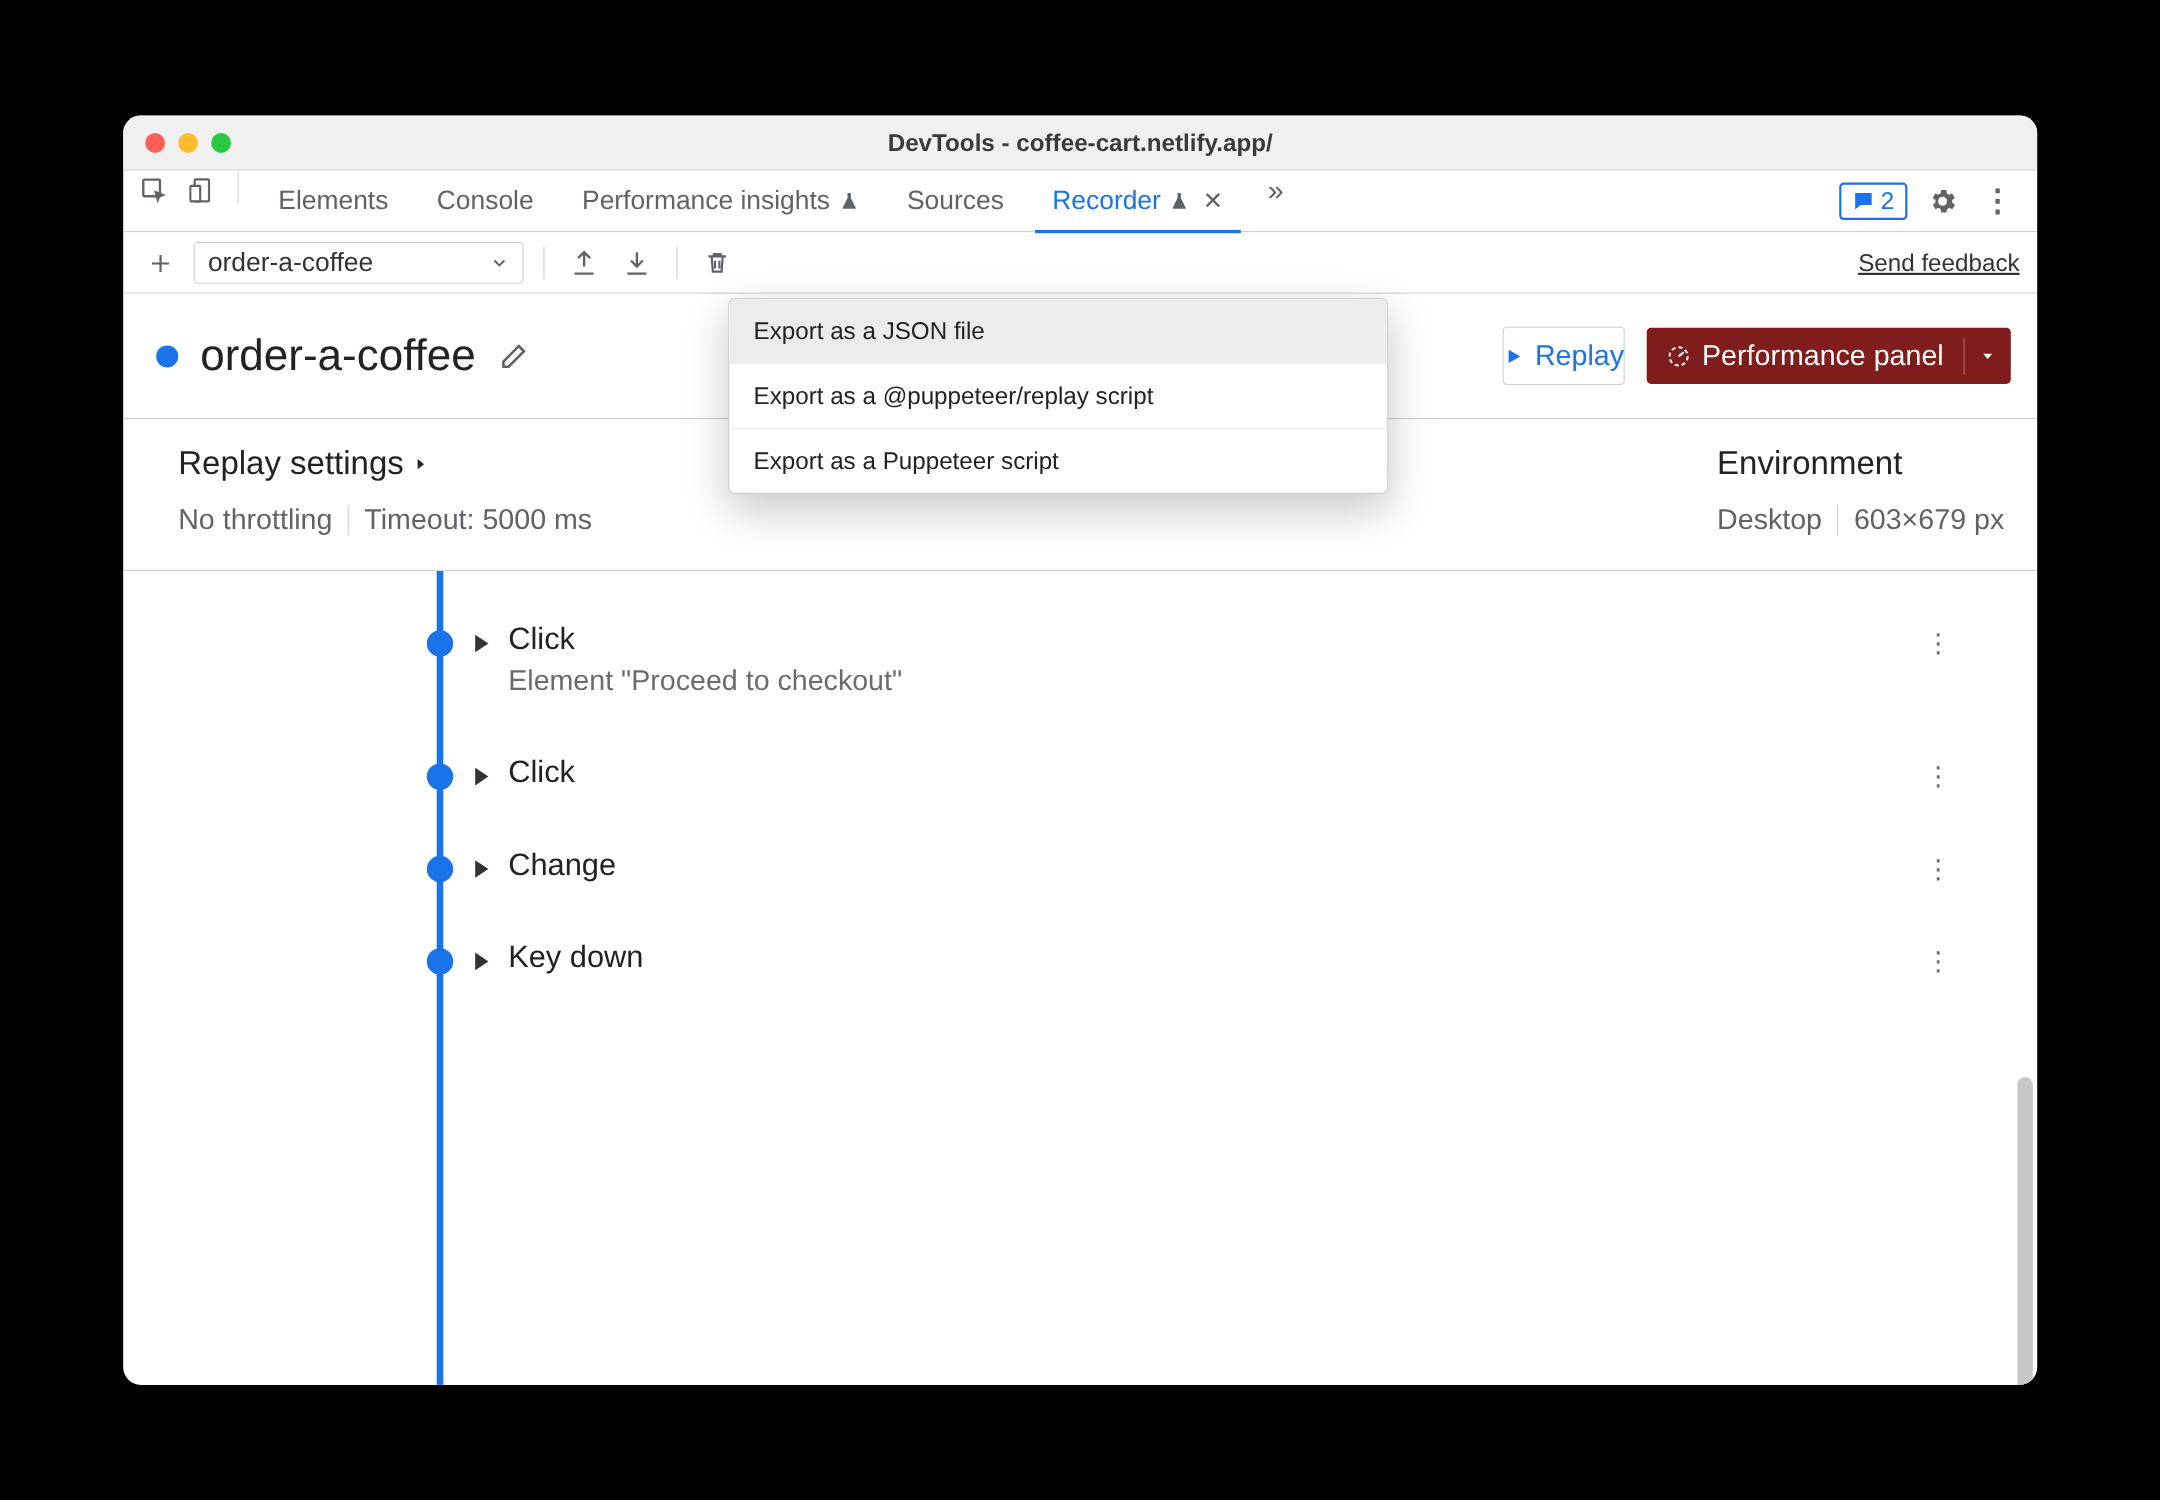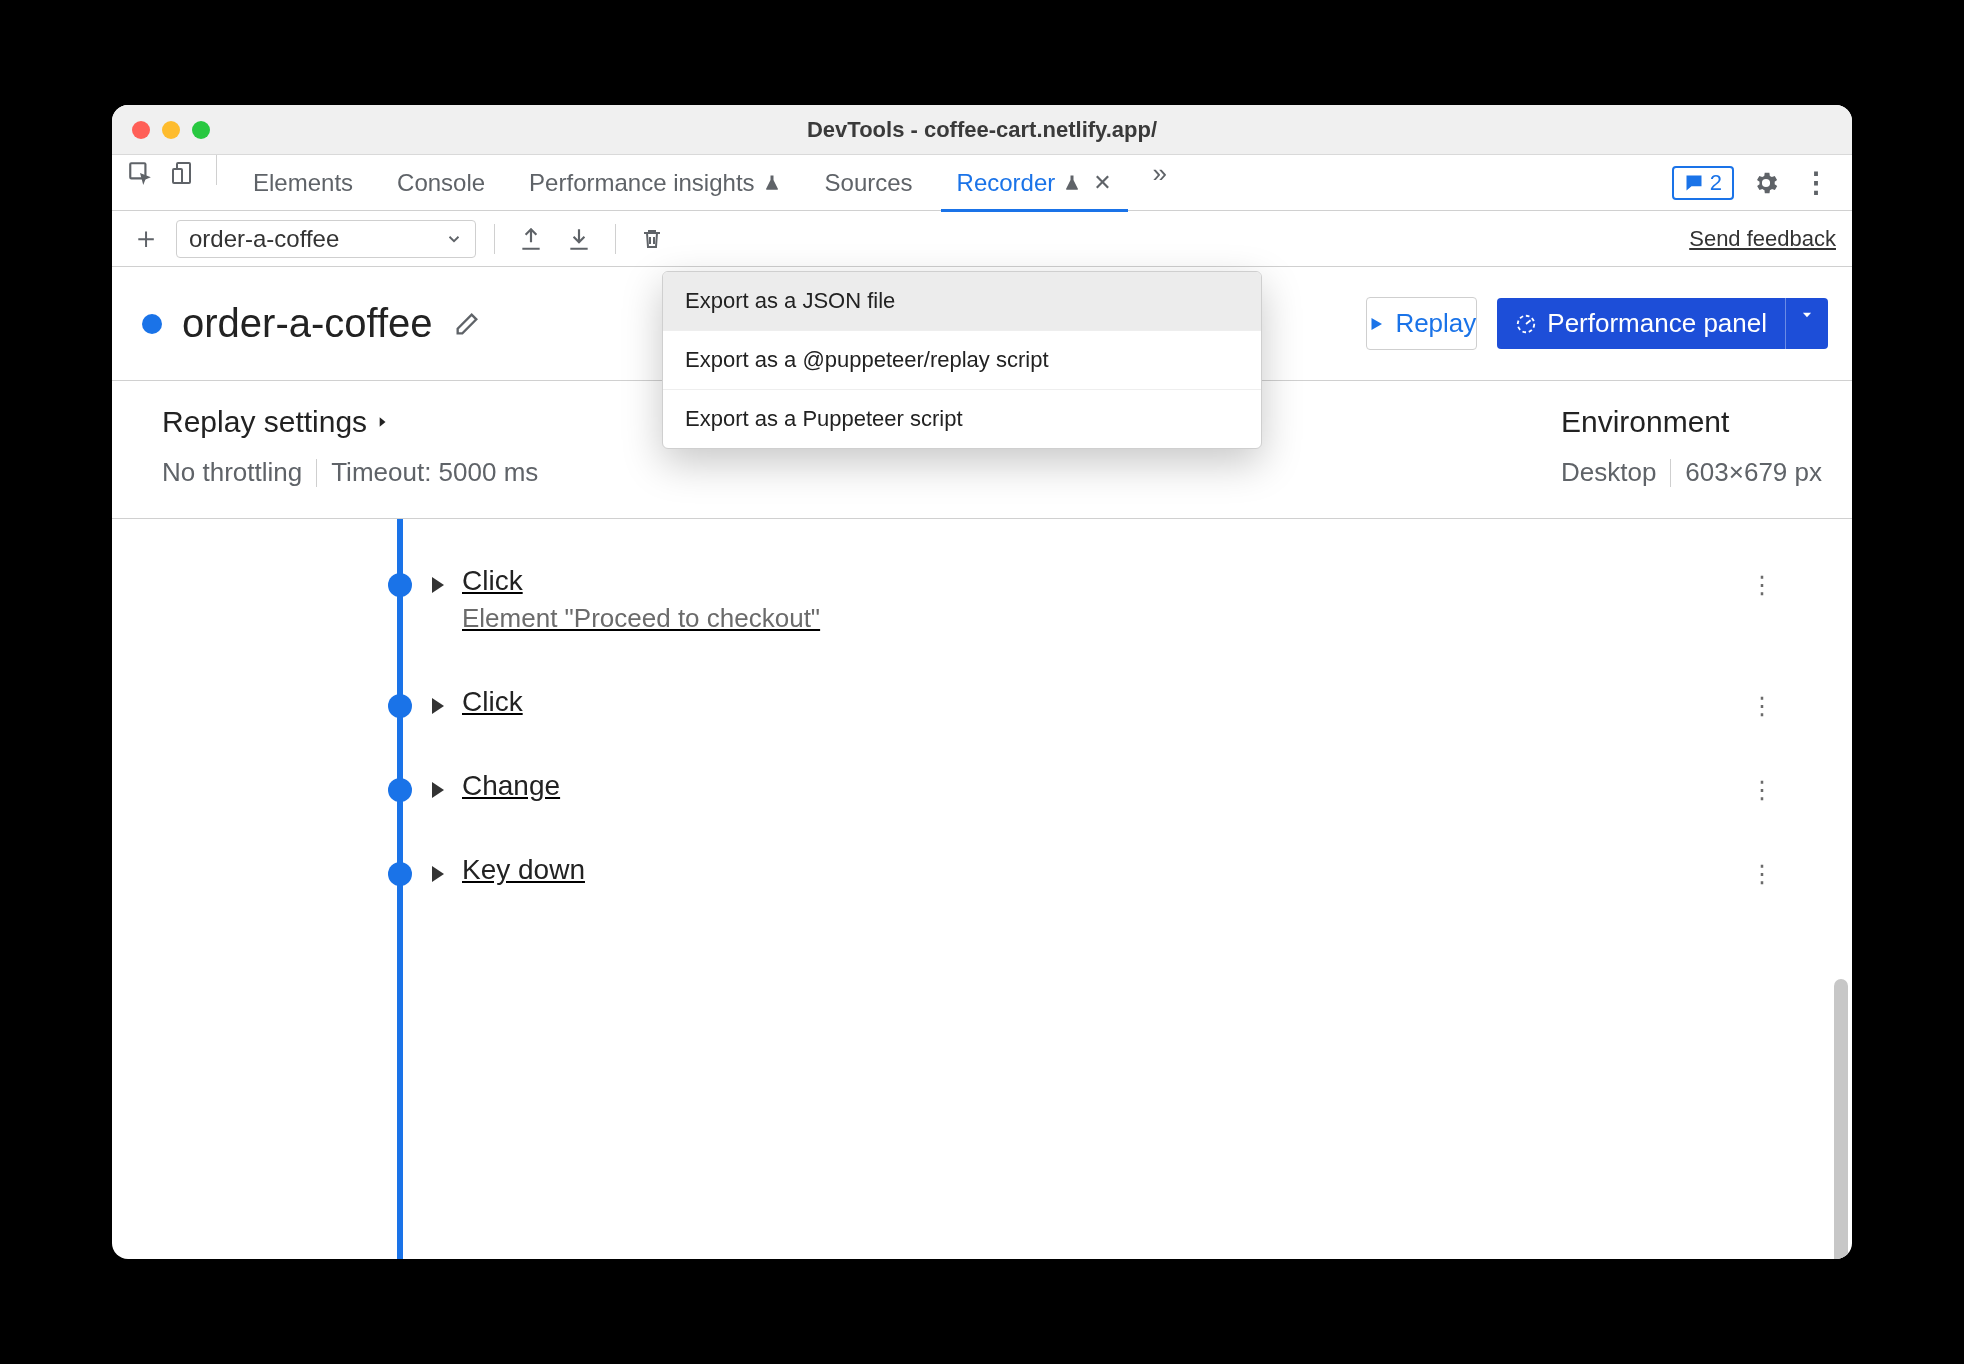--- a/index.html
+++ b/index.html
@@ -94,42 +94,41 @@
   .bullet { width:20px; height:20px; border-radius:50%; background:#1a73e8; }
   .rec-title { font-size: 40px; font-weight:500; color:#222; }
   .edit-ic { color:#5f6368; }
   .hdr-spacer { flex:1; }
   .replay-btn {
     border:1px solid #cfcfcf; border-radius:4px; padding: 10px 0;
     color:#1a73e8; font-size: 26px; display:flex; align-items:center; gap:10px;
     background:#fff;
   }
   .perf-btn {
-    background:#1d4ed8; color:#fff; border-radius:4px;
-    display:flex; 
+    background:#7f1d1d; color:#fff; border-radius:4px;
+    display:flex; align-items:center;
   }
   .perf-btn .main { padding:10px 18px; display:flex; align-items:center; gap:10px; font-size:26px; }
   .perf-btn .drop { border-left:1px solid rgba(255,255,255,0.35); padding:10px 14px; }
   
   .settings-row {
     display:flex; padding: 24px 30px 30px 50px;
     border-bottom:1px solid #d0d0d0;
     font-size: 28px; color:#222;
   }
   .settings-row .left { display:flex; flex-direction:column; gap:18px;}
   .settings-row .right { margin-left:auto; display:flex; flex-direction:column; gap:18px; align-items:flex-start;}
   .settings-head { display:flex; align-items:center; gap:8px; font-weight:500; font-size:30px; }
   .settings-sub { color:#5f6368; font-size:26px; display:flex; align-items:center; gap:14px; }
   .vsep { width:1px; height:28px; background:#cfcfcf; }
   
   .timeline-wrap { position:relative; flex:1; overflow:hidden; }
   .timeline {
     position:absolute; left:0; right:0; top:0; bottom:0;
     padding: 20px 30px 20px 0;
-    text-decoration: underline;
   }
   .rail {
     position:absolute; left: 285px; top:0; bottom:0; width:6px; background:#1a73e8;
   }
   .step {
     position:relative; padding: 26px 30px 26px 350px;
     display:flex; flex-direction:column; gap:6px;
   }
   .step .dot {
     position:absolute; left:276px; top:34px; width:24px; height:24px; border-radius:50%;

